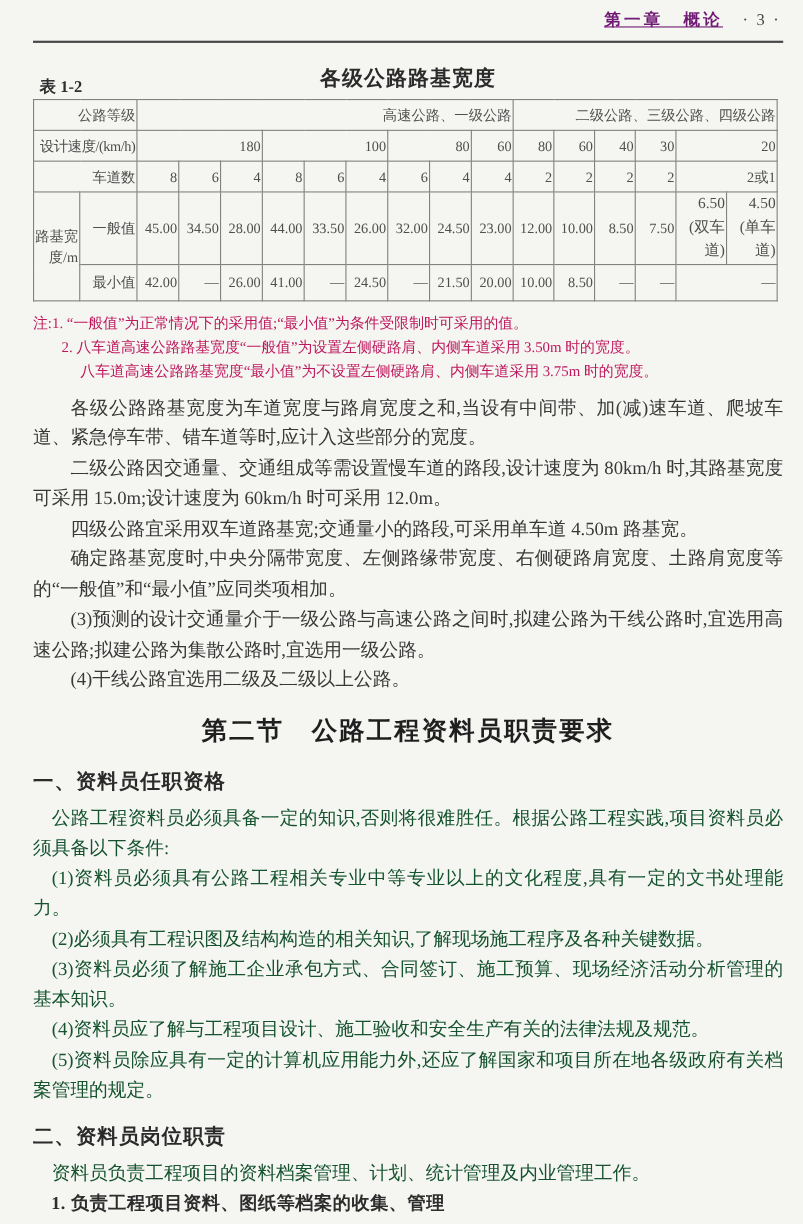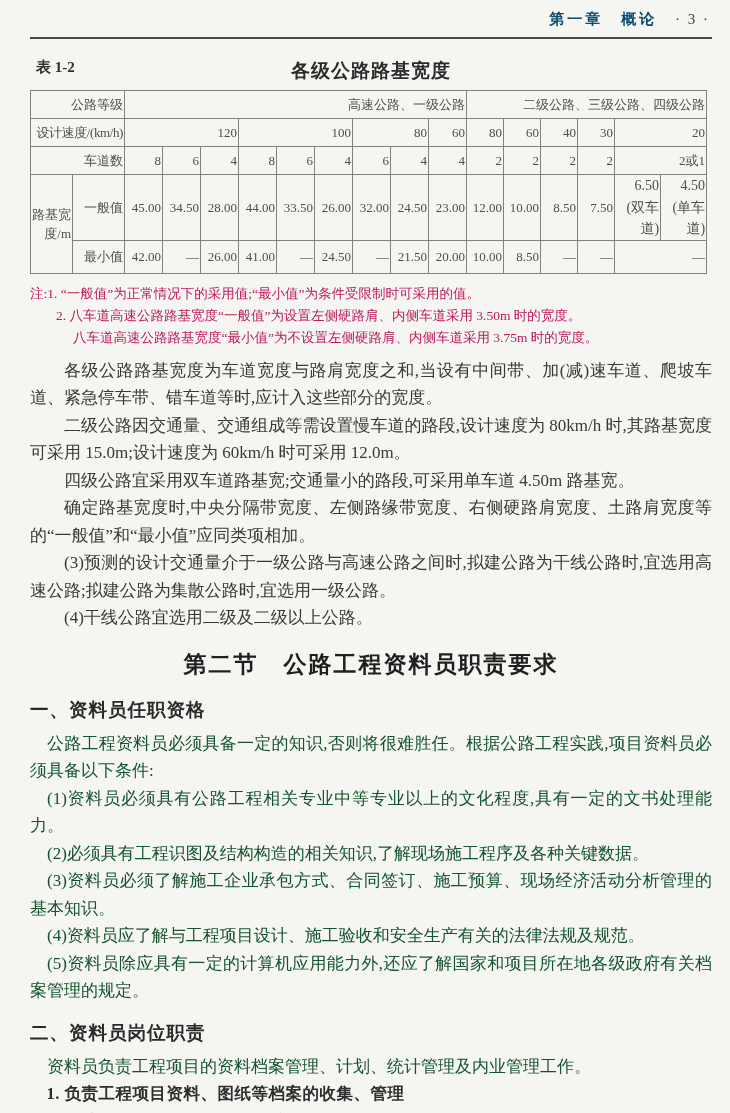--- a/index.html
+++ b/index.html
@@ -12,27 +12,27 @@
   }
   .page {
     width:730px; height:1113px;
     padding:8px 18px 0 30px;
     overflow:hidden;
     background:#f5f5f2;
   }
 
   
   .header-line { text-align:right; font-size:15px; line-height:22px; padding-right:2px; }
-  .hdr-chapter { font-family:"Liberation Sans","DejaVu Sans",sans-serif; font-weight:bold; letter-spacing:3px; color:#0c4a6e; }
+  .hdr-chapter { font-family:"Liberation Sans","DejaVu Sans",sans-serif; font-weight:bold; letter-spacing:3px; color:#701a75;text-decoration:underline; }
   .hdr-page { margin-left:14px; color:#444; letter-spacing:2px; }
   .header-rule { border-bottom:2.5px solid #474747; margin-top:7px; }
 
   
   .table-caption { position:relative; margin-top:19px; height:24px; }
-  .table-caption .lbl { position:absolute; left:6px; top:0; font-weight:bold; font-size:15px; color:#2f2f2f; }
+  .table-caption .lbl { position:absolute; left:6px; top:12px; font-weight:bold; font-size:15px; color:#2f2f2f; }
   .table-caption .ttl { text-align:center; font-weight:bold; font-size:19px; letter-spacing:1px; color:#2b2b2b; }
 
   table.roadbed { border-collapse:collapse; table-layout:fixed; width:677px; margin-top:8px; }
   table.roadbed td {
     border:1px solid #818181;
     text-align:right; vertical-align:middle;
     font-size:13px; color:#4e4e4e;
     padding:0 1px; overflow:hidden;
   }
   tr.r-head td { height:28px; }
@@ -105,21 +105,21 @@
       <col span="2" style="width:46px">
     </colgroup>
     <tbody>
         <tr class="r-head">
       <td colspan="2">公路等级</td>
       <td colspan="9">高速公路、一级公路</td>
       <td colspan="6">二级公路、三级公路、四级公路</td>
     </tr>
     <tr class="r-speed">
       <td colspan="2" class="tight">设计速度/(km/h)</td>
-      <td colspan="3">120</td>
+      <td colspan="3">180</td>
       <td colspan="3">100</td>
       <td colspan="2">80</td>
       <td>60</td>
       <td>80</td>
       <td>60</td>
       <td>40</td>
       <td>30</td>
       <td colspan="2">20</td>
     </tr>
     <tr class="r-lanes">

